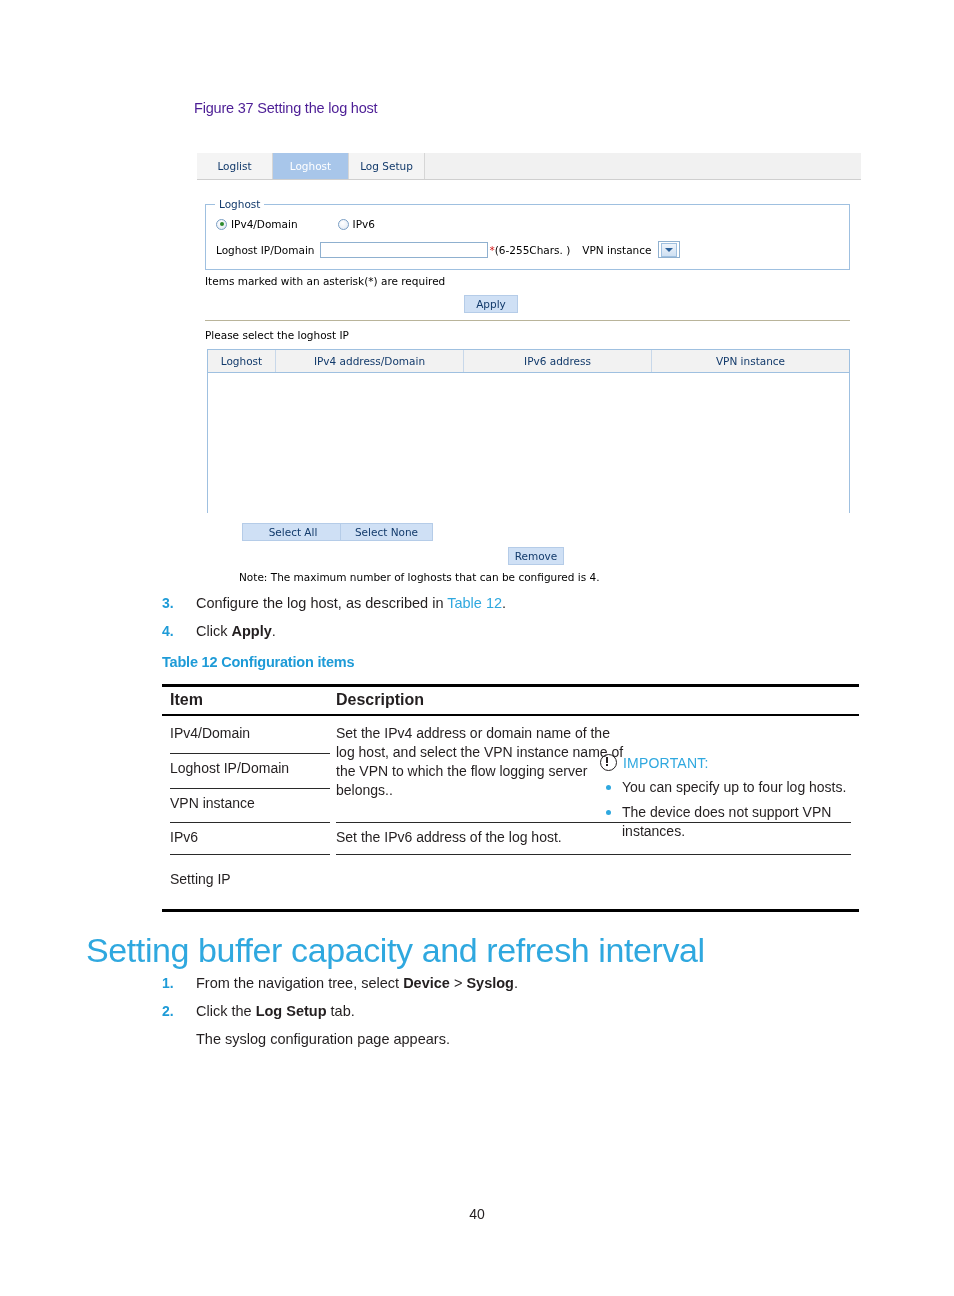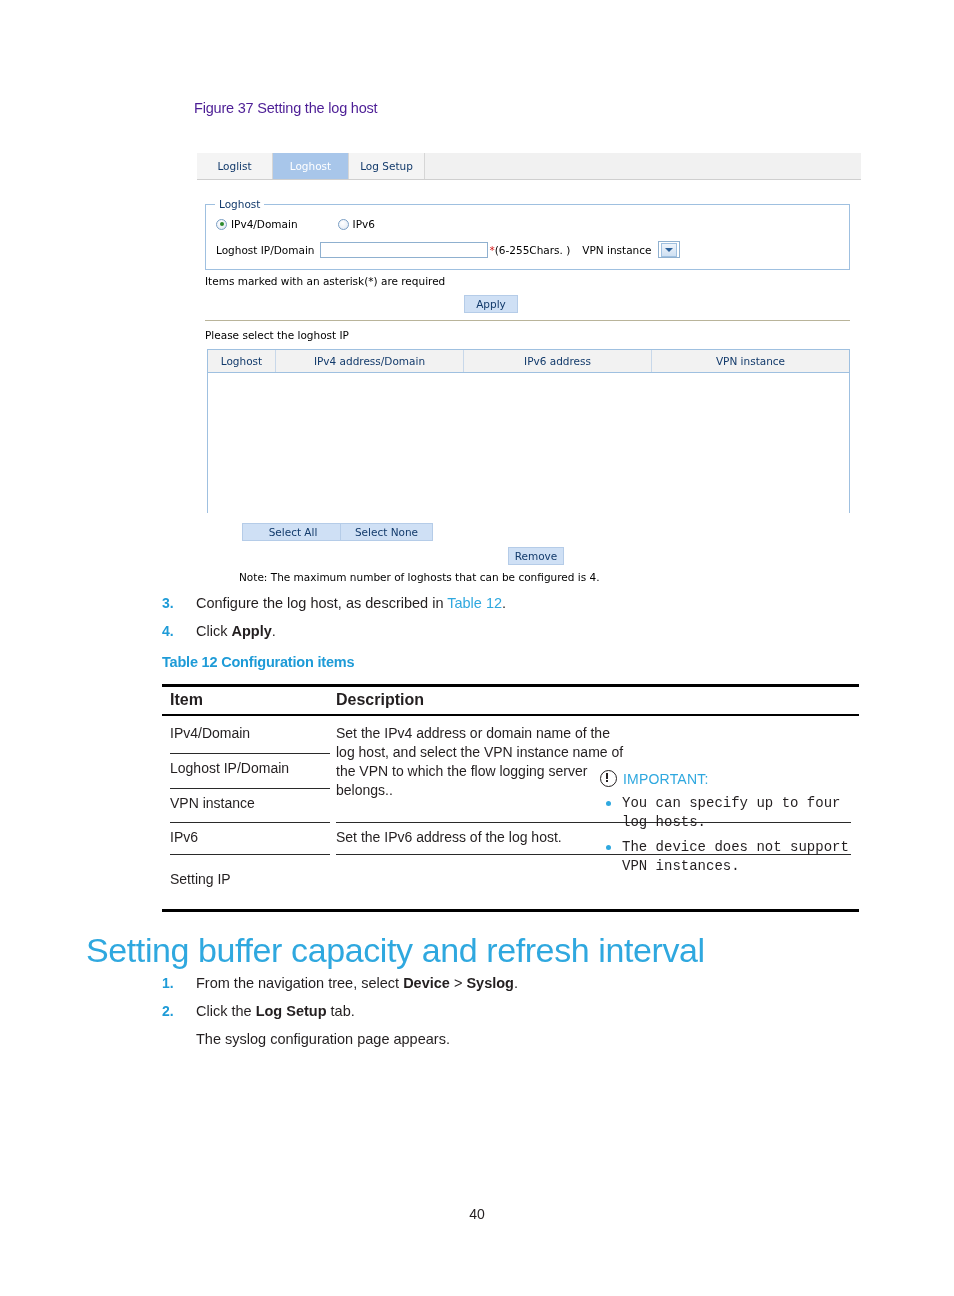--- a/index.html
+++ b/index.html
@@ -375,21 +375,20 @@
     height: 2.5px;
     background: #000;
   }
 
   
   .important {
     position: absolute;
     left: 600px;
     top: 754px;
     width: 260px;
-    margin-top: 16px;
   }
   .imp-head {
     display: flex;
     align-items: center;
     font-size: 14px;
     color: #2fa8df;
     letter-spacing: 0.2px;
   }
   .imp-icon {
     width: 15px; height: 15px;
@@ -410,21 +409,20 @@
     content: "";
     position: absolute;
     left: 5.3px; top: 9.4px;
     width: 1.7px; height: 1.7px;
     background: #231f20;
   }
   .imp-list {
     margin: 7px 0 0 0;
     padding: 0;
     list-style: none;
-    font-family: Liberation Mono, monospace;
   }
   .imp-list li {
     position: relative;
     padding-left: 22px;
     font-size: 14px;
     line-height: 19px;
     color: #231f20;
     margin-bottom: 6px;
   }
   .imp-list li::before {

